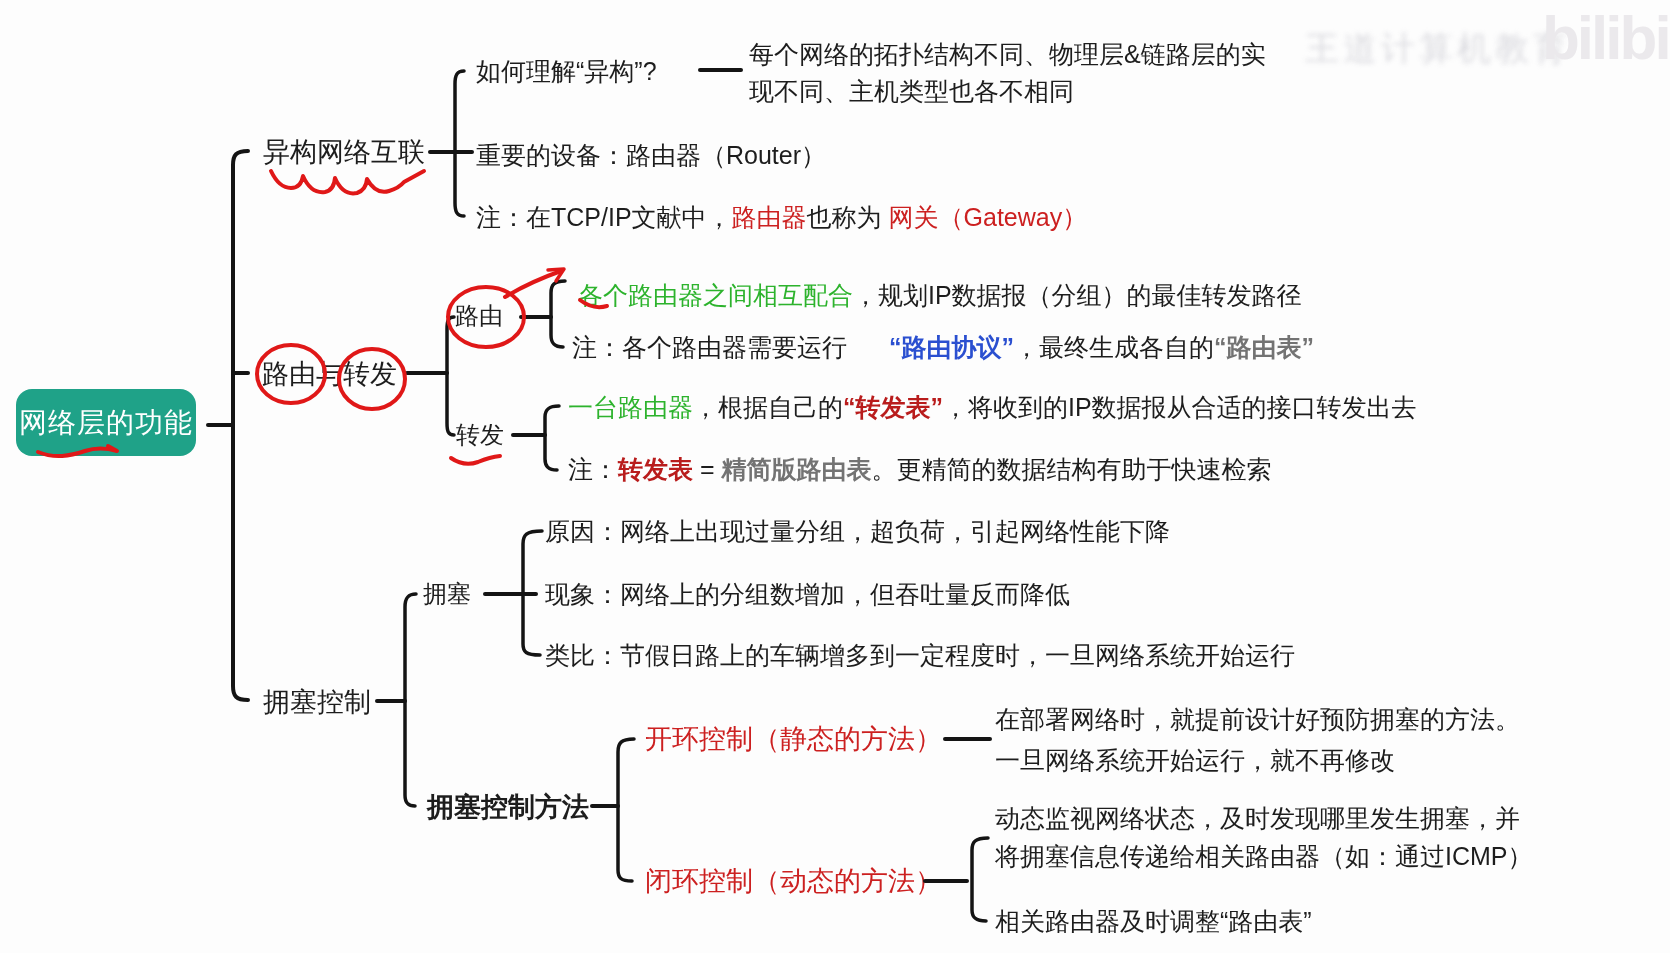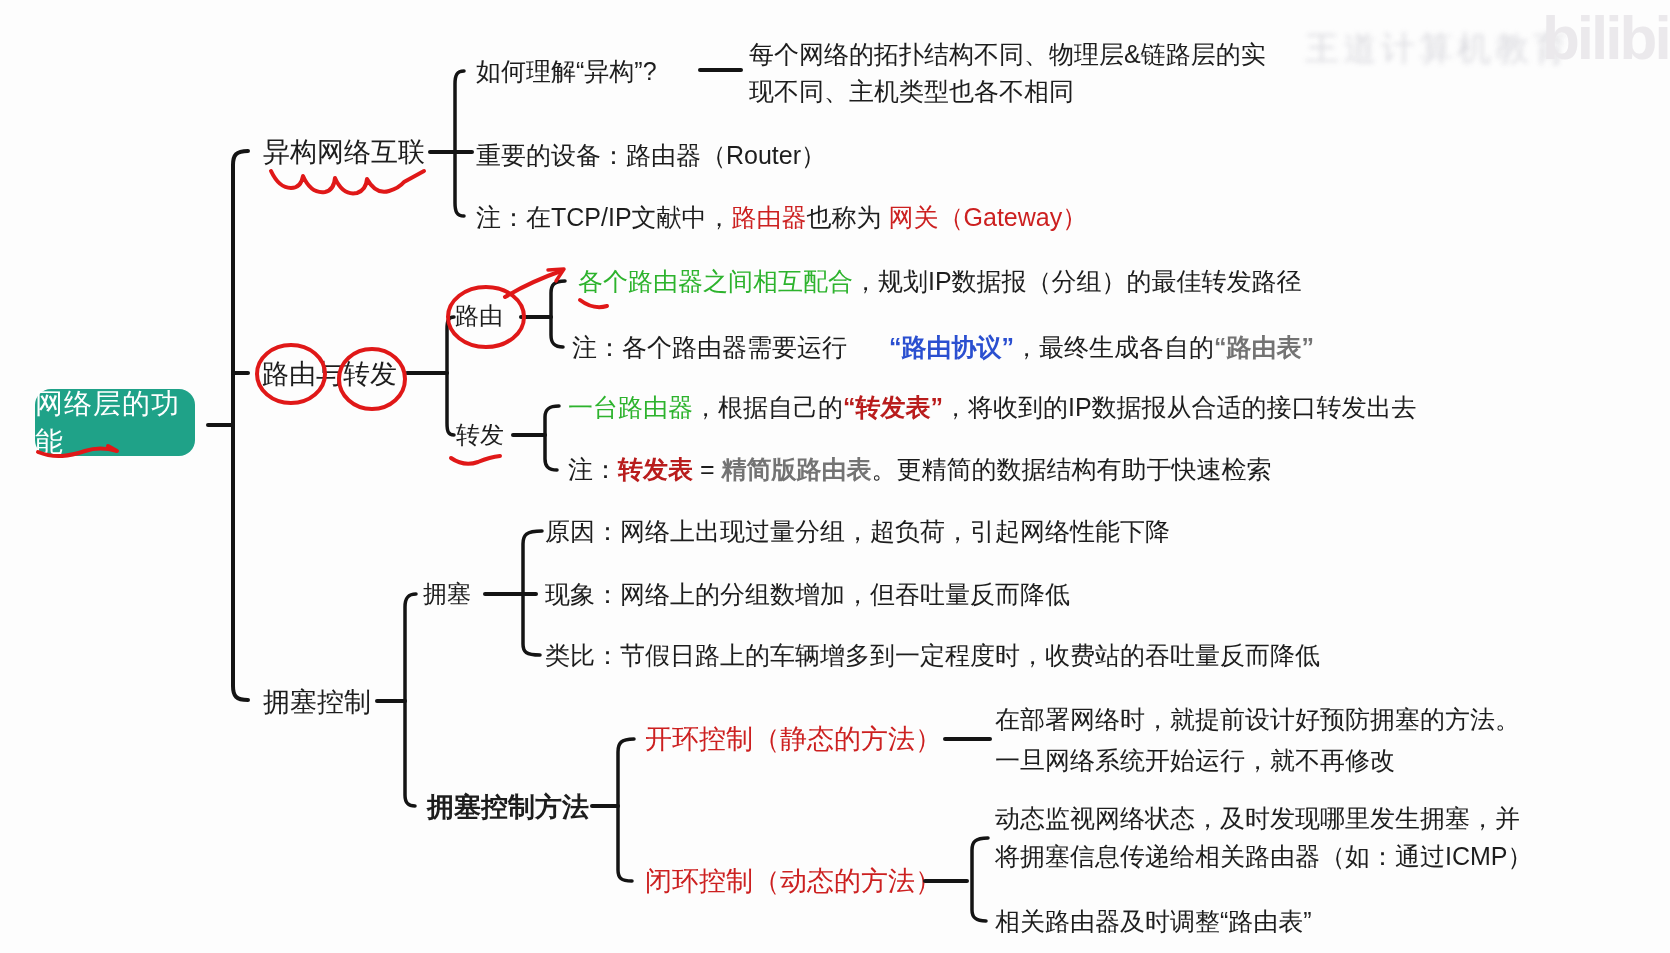--- a/index.html
+++ b/index.html
@@ -6,21 +6,21 @@
   body{
     width:1670px;height:953px;position:relative;overflow:hidden;
     background:#fdfdfd;
     font-family:"Liberation Sans","DejaVu Sans",sans-serif;
     color:#1d1d1d;
   }
   .t{position:absolute;white-space:nowrap;font-size:25px;line-height:1.18;color:#1d1d1d;}
   .n27{font-size:27px;}
   .n28{font-size:24px;}
   .root-box{
-    position:absolute;left:35px;top:389px;width:160px;height:67px;
+    position:absolute;left:16px;top:389px;width:180px;height:67px;
     background:#1fa288;border-radius:16px;
     display:flex;align-items:center;justify-content:center;
     color:#ffffff;font-size:28px;letter-spacing:1px;
   }
   .redtxt{color:#cc2020;}
   .green{color:#2db32d;}
   .bdark{color:#2a4fd0;font-weight:bold;margin-left:42px;}
   .blight{color:#737373;font-weight:bold;}
   .mag{color:#b91c1c;font-weight:bold;}
   .wm-cjk{
@@ -49,38 +49,38 @@
 
 <div class="t" style="left:476px;top:57px;">如何理解“异构”?</div>
 <div class="t" style="left:749px;top:40px;">每个网络的拓扑结构不同、物理层&amp;链路层的实</div>
 <div class="t" style="left:749px;top:77px;">现不同、主机类型也各不相同</div>
 <div class="t" style="left:476px;top:141px;">重要的设备：路由器（Router）</div>
 <div class="t" style="left:476px;top:203px;">
   <span>注：在TCP/IP文献中，</span><span class="redtxt">路由器</span><span>也称为 </span><span class="redtxt">网关（Gateway）</span>
 </div>
 
 <div class="t n28" style="left:455px;top:302px;">路由</div>
-<div class="t" style="left:578px;top:267px;">
+<div class="t" style="left:578px;top:281px;">
   <span class="green">各个路由器之间相互配合</span><span>，规划IP数据报（分组）的最佳转发路径</span>
 </div>
 <div class="t" style="left:572px;top:333px;">
   <span>注：各个路由器需要运行</span><span class="bdark">“路由协议”</span><span>，最终生成各自的</span><span class="blight">“路由表”</span>
 </div>
 <div class="t n28" style="left:456px;top:421px;">转发</div>
 <div class="t" style="left:568px;top:393px;">
   <span class="green">一台路由器</span><span>，根据自己的</span><span class="mag">“转发表”</span><span>，将收到的IP数据报从合适的接口转发出去</span>
 </div>
 <div class="t" style="left:568px;top:455px;">
   <span>注：</span><span class="mag">转发表</span><span> = </span><span class="blight">精简版路由表</span><span>。更精简的数据结构有助于快速检索</span>
 </div>
 
 <div class="t n28" style="left:423px;top:580px;">拥塞</div>
 <div class="t" style="left:545px;top:517px;">原因：网络上出现过量分组，超负荷，引起网络性能下降</div>
 <div class="t" style="left:545px;top:580px;">现象：网络上的分组数增加，但吞吐量反而降低</div>
-<div class="t" style="left:545px;top:641px;">类比：节假日路上的车辆增多到一定程度时，收费站的吞吐量反而降低</div>
+<div class="t" style="left:545px;top:641px;">类比：节假日路上的车辆增多到一定程度时，一旦网络系统开始运行</div>
 <div class="t n27" style="left:427px;top:792px;font-weight:bold;">拥塞控制方法</div>
 <div class="t n27 redtxt" style="left:645px;top:724px;">开环控制（静态的方法）</div>
 <div class="t" style="left:995px;top:705px;">在部署网络时，就提前设计好预防拥塞的方法。</div>
 <div class="t" style="left:995px;top:746px;">一旦网络系统开始运行，就不再修改</div>
 <div class="t n27 redtxt" style="left:645px;top:866px;">闭环控制（动态的方法）</div>
 <div class="t" style="left:995px;top:804px;">动态监视网络状态，及时发现哪里发生拥塞，并</div>
 <div class="t" style="left:995px;top:842px;">将拥塞信息传递给相关路由器（如：通过ICMP）</div>
 <div class="t" style="left:995px;top:907px;">相关路由器及时调整“路由表”</div>
 
 <svg class="layer" width="1670" height="953" viewBox="0 0 1670 953">

